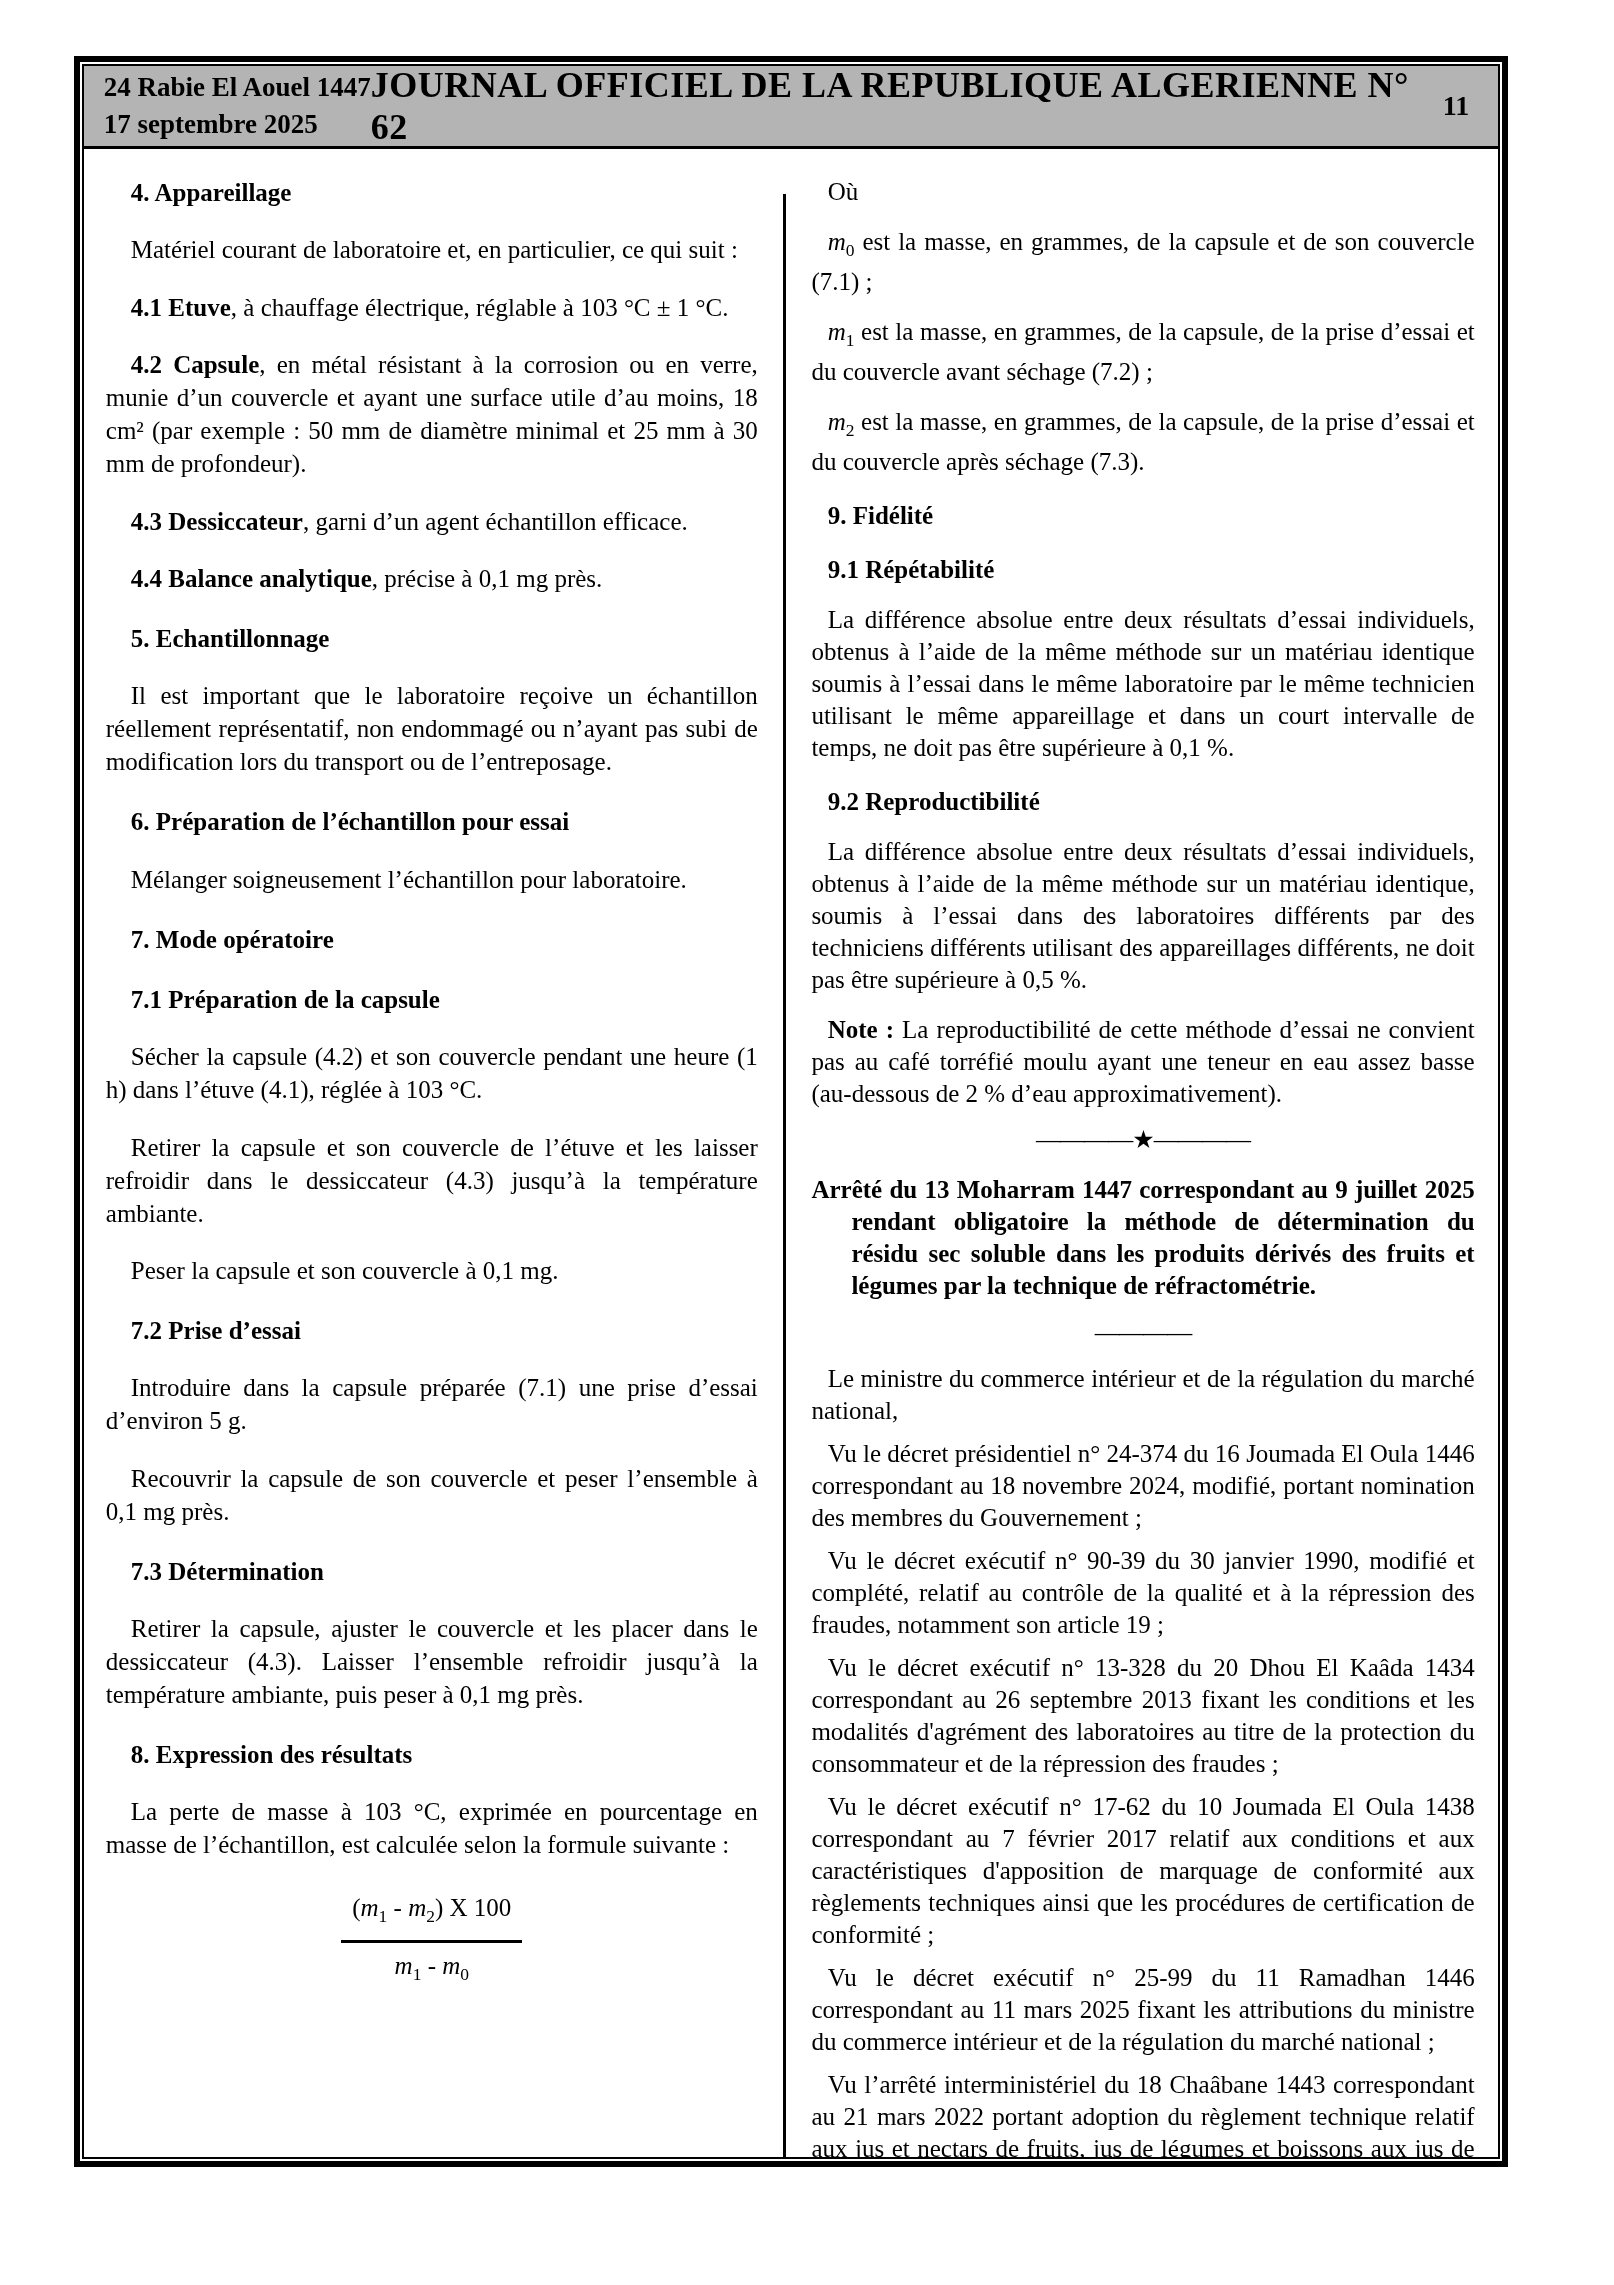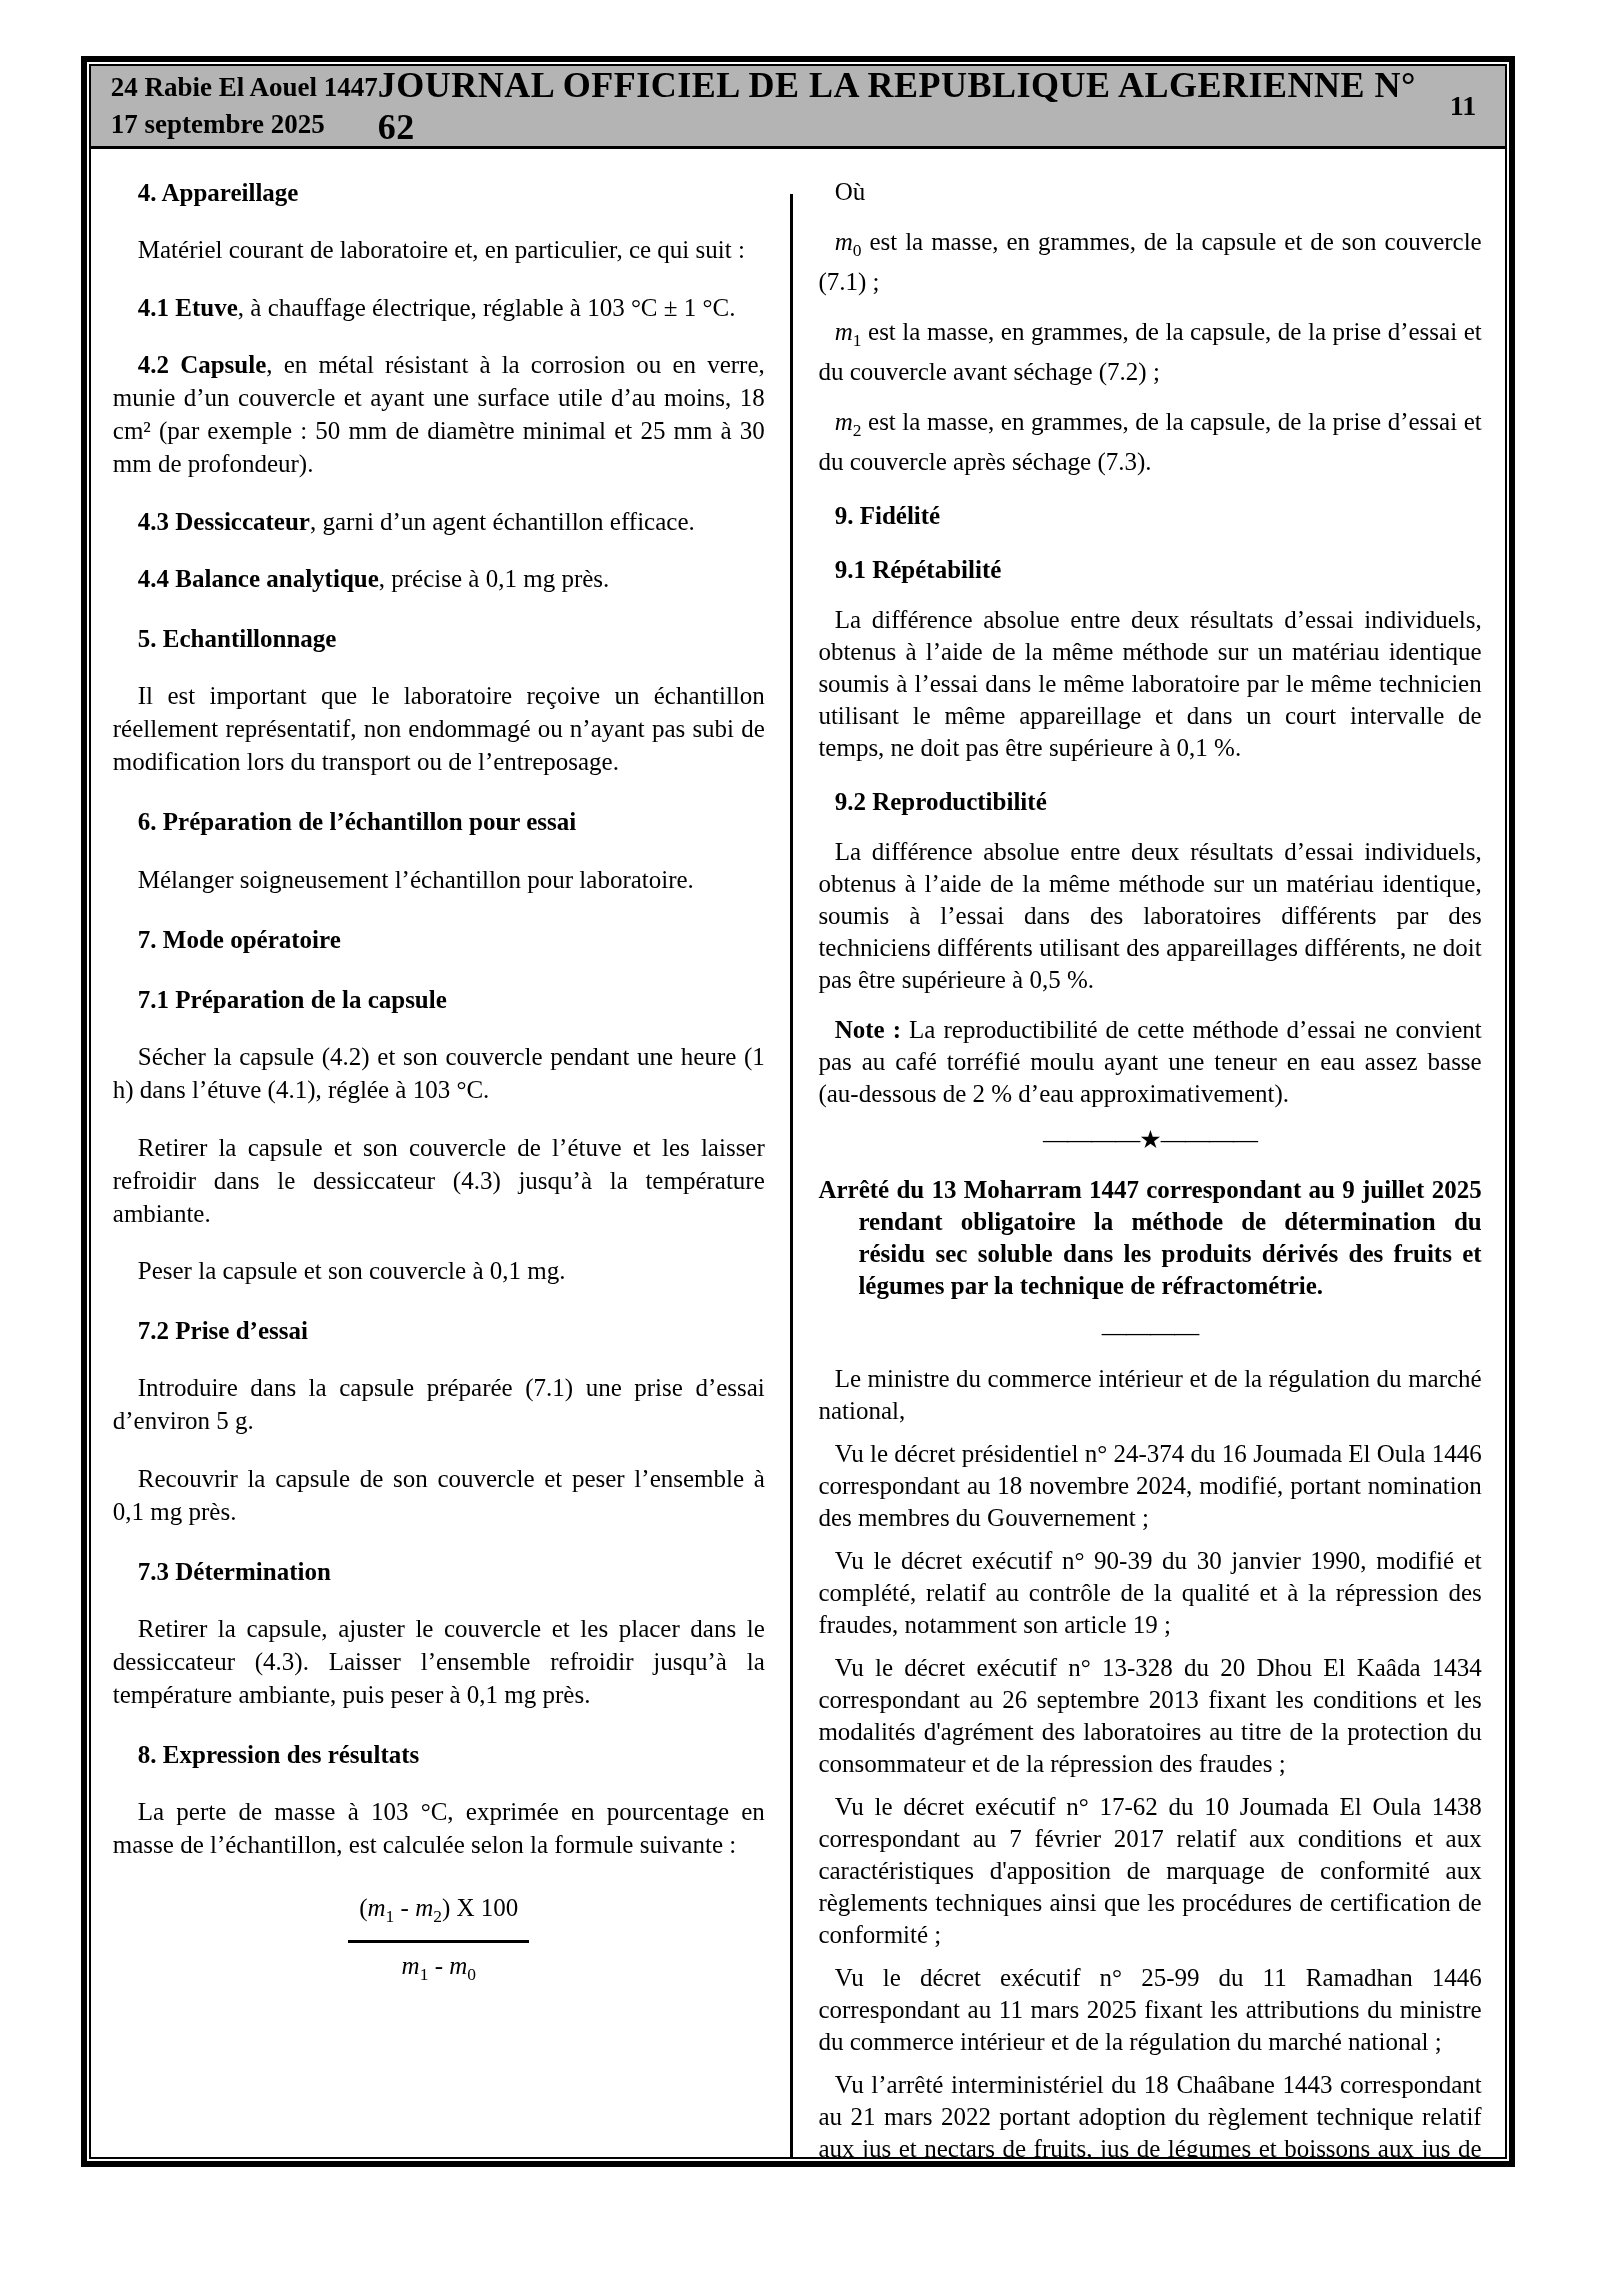--- a/index.html
+++ b/index.html
@@ -1,19 +1,19 @@
 <!DOCTYPE html>
 <html style="font-size:14.5px"><head>
 <meta charset="utf-8">
 <style>
   * { margin:0; padding:0; box-sizing:border-box; }
   html,body { width:1615px; height:2285px; background:#ffffff; }
   body { font-family:"Liberation Serif","DejaVu Serif",serif; color:#000; }
   .page { position:relative; width:1615px; height:2285px; background:#fff; overflow:hidden; }
-  .frame-outer { position:absolute; left:81px; top:56px; width:1434px; height:2111px; border:6.3px solid #000; background:#fff; }
+  .frame-outer { position:absolute; left:74px; top:56px; width:1434px; height:2111px; border:6.3px solid #000; background:#fff; }
   .frame-inner { position:absolute; inset:1.8px; border:2.7px solid #000; display:flex; flex-direction:column; overflow:hidden; }
   .masthead { height:83px; background:#b4b4b4; border-bottom:3.6px solid #000; display:flex; align-items:center; flex:0 0 auto; }
   .masthead-dates { padding-left:20px; font-weight:bold; font-size:27px; line-height:37px; white-space:nowrap; }
   .masthead-title { flex:1; text-align:left; font-weight:bold; font-size:36px; letter-spacing:0.5px; }
   .masthead-page { font-weight:bold; font-size:28px; padding-right:29px; }
   .content { flex:1; display:flex; padding:14.5px 23.5px 0 22px; overflow:hidden; }
   .col { font-size:25px; }
   .col-left { width:677px; line-height:33px; padding-right:25px; flex:0 0 auto; }
   .divider { width:3.6px; background:#000; flex:0 0 auto; margin-top:31px; }
   .col-right { flex:1; line-height:32px; padding-left:25px; }

